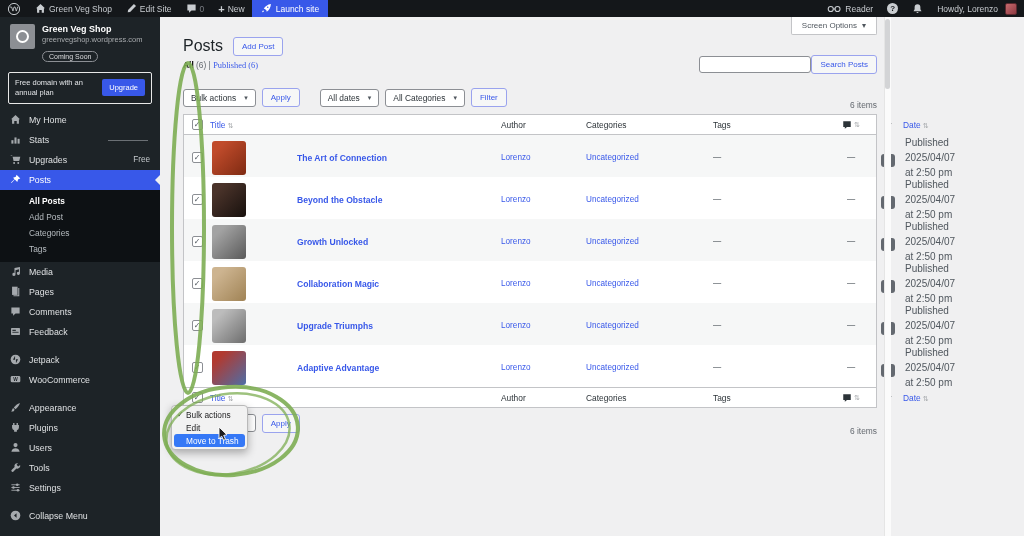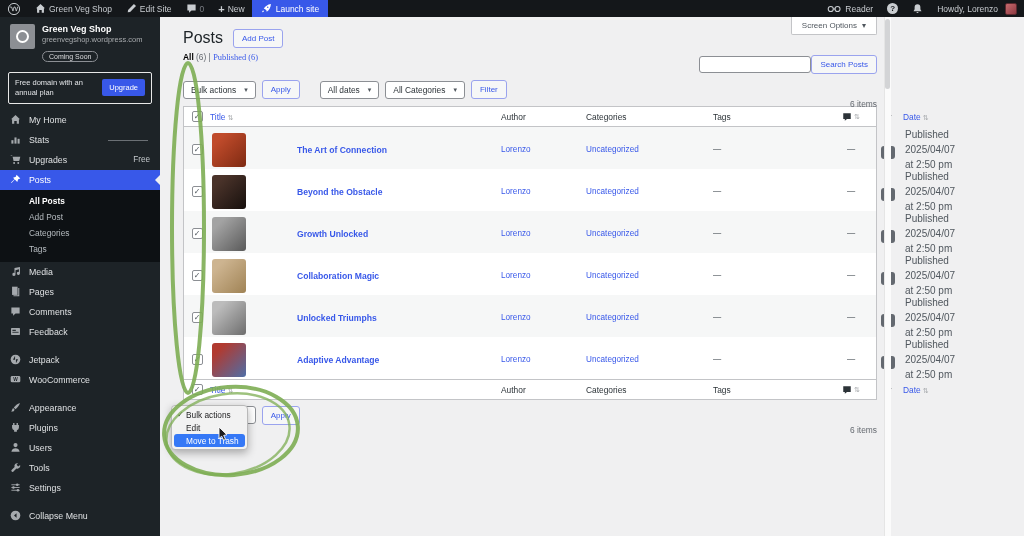--- a/index.html
+++ b/index.html
@@ -43,37 +43,37 @@
   .svgi { width:11px; height:11px; fill:#a5a9ad; flex:0 0 auto; }
   .svgi .cut { fill:#1d2327; }
   .subm { background:#0d1114; padding:3px 0 5px 0; }
   .subitem { height:16px; display:flex; align-items:center; padding:0 10px 0 29px; font-size:8.4px; color:#b6bcc0; cursor:pointer; }
   .subitem.current { color:#fff; font-weight:bold; }
   .mgap { height:8px; }
   .sparkline { position:absolute; right:12px; top:10px; width:40px; height:1px; background:#6b7075; }
 
   
   .content { position:absolute; left:160px; top:17px; right:0; bottom:0; background:#f0f0f1; }
-  .content-inner { position:relative; padding:0 14px 0 23px; height:100%; }
+  .content-inner { position:relative; padding:8px 14px 0 23px; height:100%; }
   .screen-options { position:absolute; right:14px; top:0; background:#fff; border:1px solid #c3c4c7; border-top:none;
     border-radius:0 0 2px 2px; font-size:8px; color:#50575e; padding:4px 10px; display:flex; gap:5px; align-items:center; cursor:pointer; }
   .page-header { display:flex; align-items:center; gap:10px; padding-top:12px; height:30px; }
   h1.ptitle { font-size:16px; font-weight:400; color:#1d2327; }
   .btn-outline { background:#f6f7f7; border:1px solid #9aa3ee; color:#3858e9; font-size:8px; border-radius:3px;
     padding:4px 8px; cursor:pointer; white-space:nowrap; }
   .views { margin-top:5px; font-size:8.4px; color:#646970; height:10px; }
   .views b { color:#000; }
   .views a { color:#3858e9; text-decoration:none; cursor:pointer;font-family:Liberation Serif, serif; }
   .searchbar { position:absolute; right:14px; top:38px; display:flex; gap:0; align-items:center; }
   .search-input { width:112px; height:17px; border:1px solid #8c8f94; border-radius:3px; background:#fff; font-size:8px; padding:0 4px; }
   .toolbar { margin-top:18px; display:flex; gap:6px; align-items:center; height:19px; position:relative; }
   .selbox { background:#fff; border:1px solid #8c8f94; border-radius:3px; color:#2c3338; font-size:8.4px;
     height:18px; display:inline-flex; align-items:center; gap:8px; padding:0 7px; cursor:pointer; }
   .selbox .caret { font-size:7px; color:#50575e; }
-  .items-count { position:absolute; right:0; top:19px; font-size:8.4px; color:#646970; }
+  .items-count { position:absolute; right:0; top:12px; font-size:8.4px; color:#646970; }
 
   
   .ptable { margin-top:7px; background:#fff; border:1px solid #c3c4c7; }
   .tgrid { display:grid; grid-template-columns:26px 44px 247px 85px 127px 116px 44px 30px auto; align-items:center; }
   .thead { height:20px; border-bottom:1px solid #c3c4c7; }
   .tfoot { height:20px; border-top:1px solid #c3c4c7; }
   .th { font-size:8.4px; color:#2c3338; }
   .th.link { color:#3858e9; cursor:pointer; }
   .sorticon { font-size:7px; color:#a7aaad; margin-left:2px; }
   .th-title { grid-column:2 / 4; }
@@ -453,21 +453,21 @@
           <span class="datecell"><span>Published</span><br><span>2025/04/07 at 2:50 pm</span></span>
         </div>
 
         <div class="tgrid trow alt">
           <span class="cbwrap">
               <span class="cb">
                 <span>✓</span>
               </span>
             </span>
           <span class="thumb" style="background: linear-gradient(135deg, rgb(188, 188, 188) 20%, rgb(109, 109, 109));"></span>
-          <a class="rtitle">Unlocked Triumphs</a>
+          <a class="rtitle">Upgrade Triumphs</a>
           <a class="rlink">Lorenzo</a>
           <a class="rlink">Uncategorized</a>
           <span class="rdash">—</span>
           <span class="rdash ccell">—</span>
           <span class="ccell"><span class="likes-badge">0</span></span>
           <span class="datecell"><span>Published</span><br><span>2025/04/07 at 2:50 pm</span></span>
         </div>
 
         <div class="tgrid trow">
           <span class="cbwrap">

